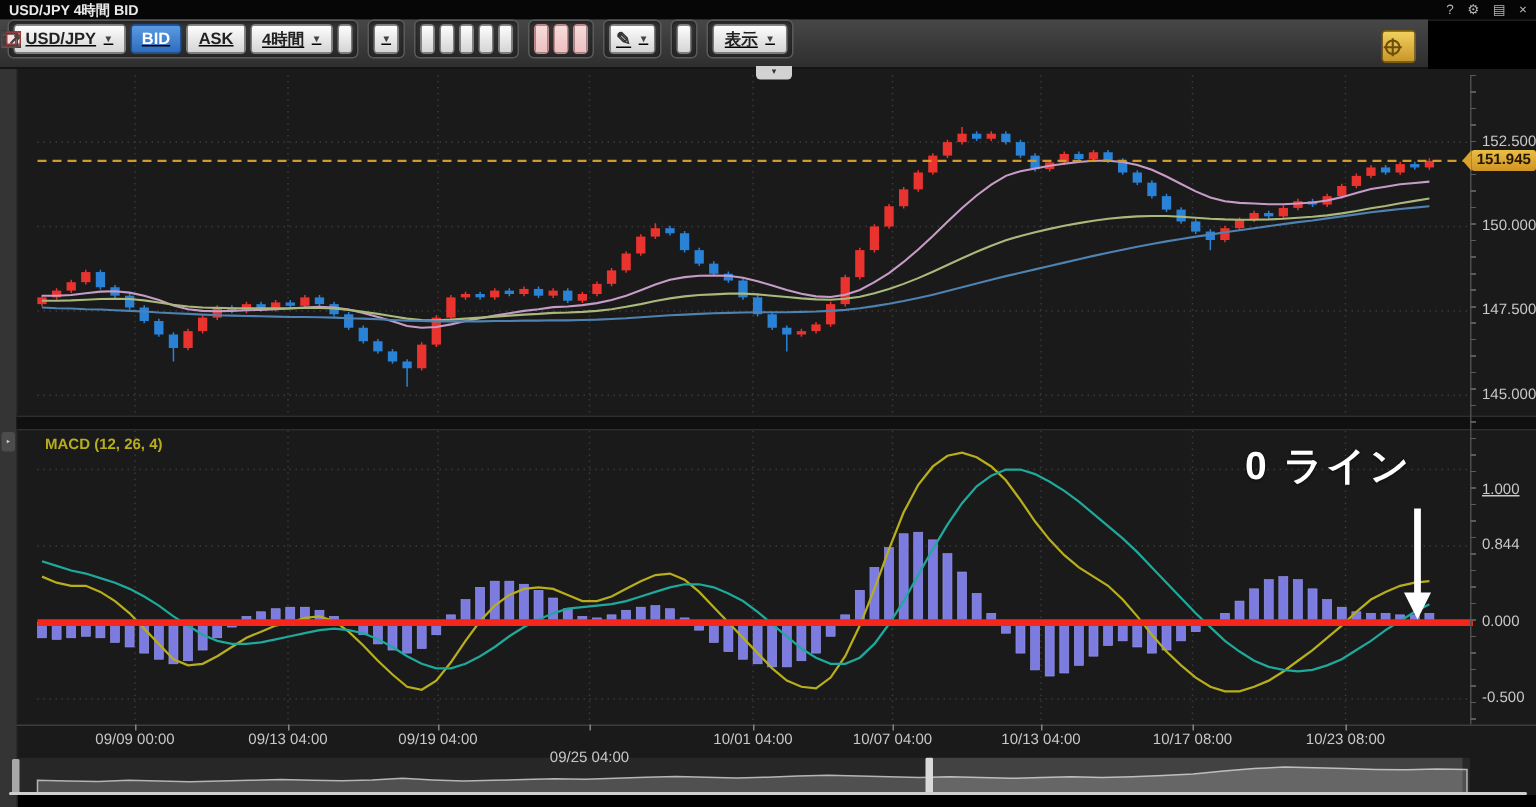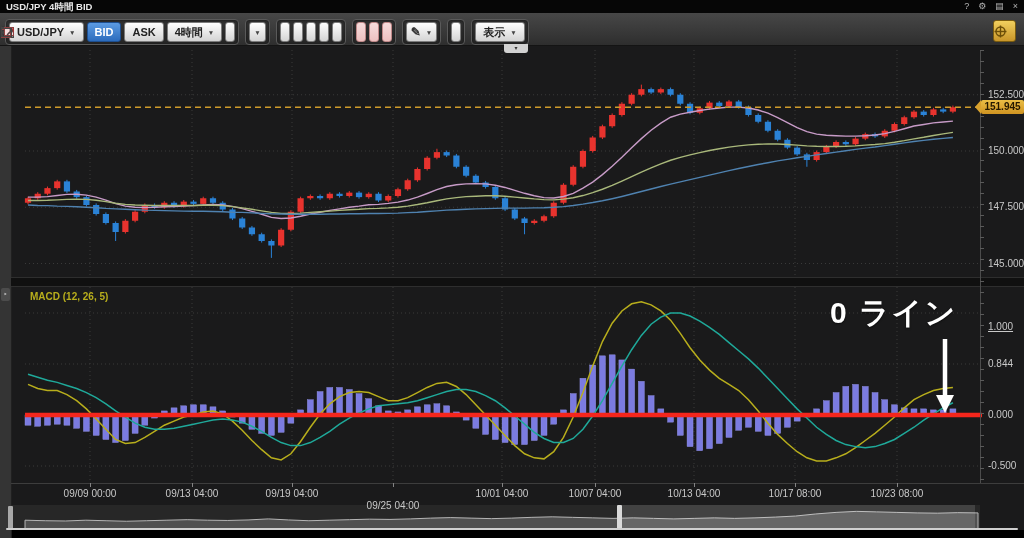--- a/index.html
+++ b/index.html
@@ -5,23 +5,23 @@
   html,body{margin:0;padding:0;background:#000;}
   .window{position:relative;width:1024px;height:538px;background:#000;overflow:hidden;
           font-family:"Liberation Sans",sans-serif;}
   
   .titlebar{position:absolute;left:0;top:0;width:1024px;height:13px;background:#060606;
             border-bottom:1px solid #1c1c1c;}
   .titlebar .title{position:absolute;left:6px;top:1px;font-size:9.5px;font-weight:bold;color:#e9e9e9;}
   .win-controls{position:absolute;right:6px;top:0;display:flex;gap:9px;}
   .win-controls span{font-size:9px;color:#b5b5b5;line-height:13px;cursor:default;}
   
-  .toolbar{position:absolute;left:0;top:13px;width:1024px;height:33px;
-           background:linear-gradient(#474747,#2e2e2e);display:flex;align-items:flex-end;
-           padding-left:5px;gap:6px;box-sizing:border-box;border-bottom:1px solid #141414;}
+  .toolbar{position:absolute;left:0;top:13px;width:952px;height:33px;
+           background:linear-gradient(#474747,#2e2e2e);display:flex;align-items:flex-start;
+           padding-left:5px;gap:6px;box-sizing:border-box;border-bottom:1px solid #141414;text-decoration:underline;}
   .tb-group{display:flex;gap:3px;padding:2px 3px;background:rgba(0,0,0,.22);
             border:1px solid #5a5a5a;border-radius:4px;box-shadow:inset 0 1px 3px rgba(0,0,0,.45);}
   .tbtn{height:20px;background:linear-gradient(#fefefe,#d4d4d4);border:1px solid #7c7c7c;
         border-radius:3px;color:#222;font-size:11px;font-weight:bold;display:flex;align-items:center;
         gap:5px;padding:0 7px;box-sizing:border-box;white-space:nowrap;}
   .tbtn .caret{font-size:6.5px;color:#444;}
   .tbtn.blue{background:linear-gradient(#5c9be2,#2c6cbd);border-color:#1e4f90;color:#fff;}
   .tbtn.pink{background:linear-gradient(#f7dcdc,#edc0c0);border-color:#c08989;}
   .tbtn.iconbtn{padding:0 4px;}
   .gold-btn{position:absolute;right:8px;top:7px;width:21px;height:20px;border-radius:3px;
@@ -48,21 +48,21 @@
   .y-label{position:absolute;left:988px;width:36px;font-size:10px;color:#c9c9c9;}
   .price-tag{position:absolute;left:981px;top:100px;width:43px;height:14px;
              background:linear-gradient(#eabd45,#d09422);color:#241800;font-size:10px;font-weight:bold;
              line-height:14px;text-align:center;border-radius:2px;}
   .price-tag:before{content:"";position:absolute;left:-6px;top:0;border-top:7px solid transparent;
              border-bottom:7px solid transparent;border-right:6px solid #d9a22e;}
   .x-axis-line{position:absolute;left:11px;top:483px;width:1013px;height:1px;background:#3d3d3d;}
   .x-tick{position:absolute;top:483px;width:1px;height:4px;background:#848484;}
   .x-label{position:absolute;top:488px;width:80px;margin-left:-40px;text-align:center;
            font-size:10px;color:#c9c9c9;white-space:nowrap;}
-  .annotation{position:absolute;left:830px;top:293px;font-size:30px;font-weight:bold;color:#fff;
+  .annotation{position:absolute;left:830px;top:293px;font-size:26px;font-weight:bold;color:#fff;
               letter-spacing:2px;white-space:nowrap;text-shadow:0 1px 2px rgba(0,0,0,.6);}
   .bottom-line{position:absolute;left:6px;top:528px;width:1012px;height:2px;background:#cfcfcf;
                border-radius:1px;}
 </style>
 </head>
 <body>
 
 <div class="window">
 
   <div class="titlebar">
@@ -538,21 +538,21 @@
     </svg>
   <svg id="svg-nav" width="1024" height="25">
       <rect x="11" y="0" width="969" height="25" fill="#272727"></rect>
       <polygon points="25,24 25,15.2 45.27659574468085,15.719999999999999 65.5531914893617,15.98 85.82978723404256,15.2 106.1063829787234,15.719999999999999 126.38297872340425,16.240000000000002 146.6595744680851,15.719999999999999 166.93617021276594,15.2 187.2127659574468,14.68 207.48936170212767,15.2 227.7659574468085,15.46 248.04255319148936,14.94 268.3191489361702,13.9 288.59574468085106,14.94 308.8723404255319,15.719999999999999 329.1489361702128,15.2 349.4255319148936,14.68 369.70212765957444,14.16 389.97872340425533,14.42 410.25531914893617,13.9 430.531914893617,13.12 450.8085106382979,12.6 471.0851063829787,13.12 491.36170212765956,13.64 511.63829787234044,13.12 531.9148936170213,12.34 552.1914893617021,11.82 572.468085106383,12.34 592.7446808510638,12.86 613.0212765957447,13.38 633.2978723404256,12.86 653.5744680851063,13.38 673.8510638297872,13.9 694.1276595744681,13.38 714.4042553191489,12.86 734.6808510638298,13.38 754.9574468085107,12.86 775.2340425531914,12.08 795.5106382978723,11.04 815.7872340425532,8.959999999999999 836.063829787234,7.4 856.3404255319149,6.359999999999999 876.6170212765958,6.879999999999999 896.8936170212766,7.4 917.1702127659574,7.920000000000002 937.4468085106383,8.180000000000001 957.7234042553191,7.66 978,7.920000000000002 978,24" fill="#505050" stroke="#b5b5b5" stroke-width="1"></polygon>
       <rect x="620" y="0" width="355" height="25" fill="rgba(255,255,255,0.13)"></rect>
       <rect x="617" y="0" width="5" height="25" fill="#d9d9d9" rx="1"></rect>
       <rect x="8" y="1" width="5" height="23" fill="#a8a8a8" rx="1"></rect>
     </svg>
 
 
-  <div class="macd-label" style="color: rgb(184, 174, 28);">MACD (12, 26, 5)</div>
+  <div class="macd-label" style="color: rgb(184, 174, 28);">MACD (12, 26, 4)</div>
 
   <div class="axis-line"></div>
   <div class="axis-ticks"></div>
   <div id="y-labels">
       <div class="y-label" style="top: 88.75px;">152.500</div>
       <div class="y-label" style="top: 145px;">150.000</div>
       <div class="y-label" style="top: 201.25px;">147.500</div>
       <div class="y-label" style="top: 257.5px;">145.000</div>
       <div class="y-label" style="top: 321px; text-decoration: underline;">1.000</div>
       <div class="y-label" style="top: 358px;">0.844</div>

